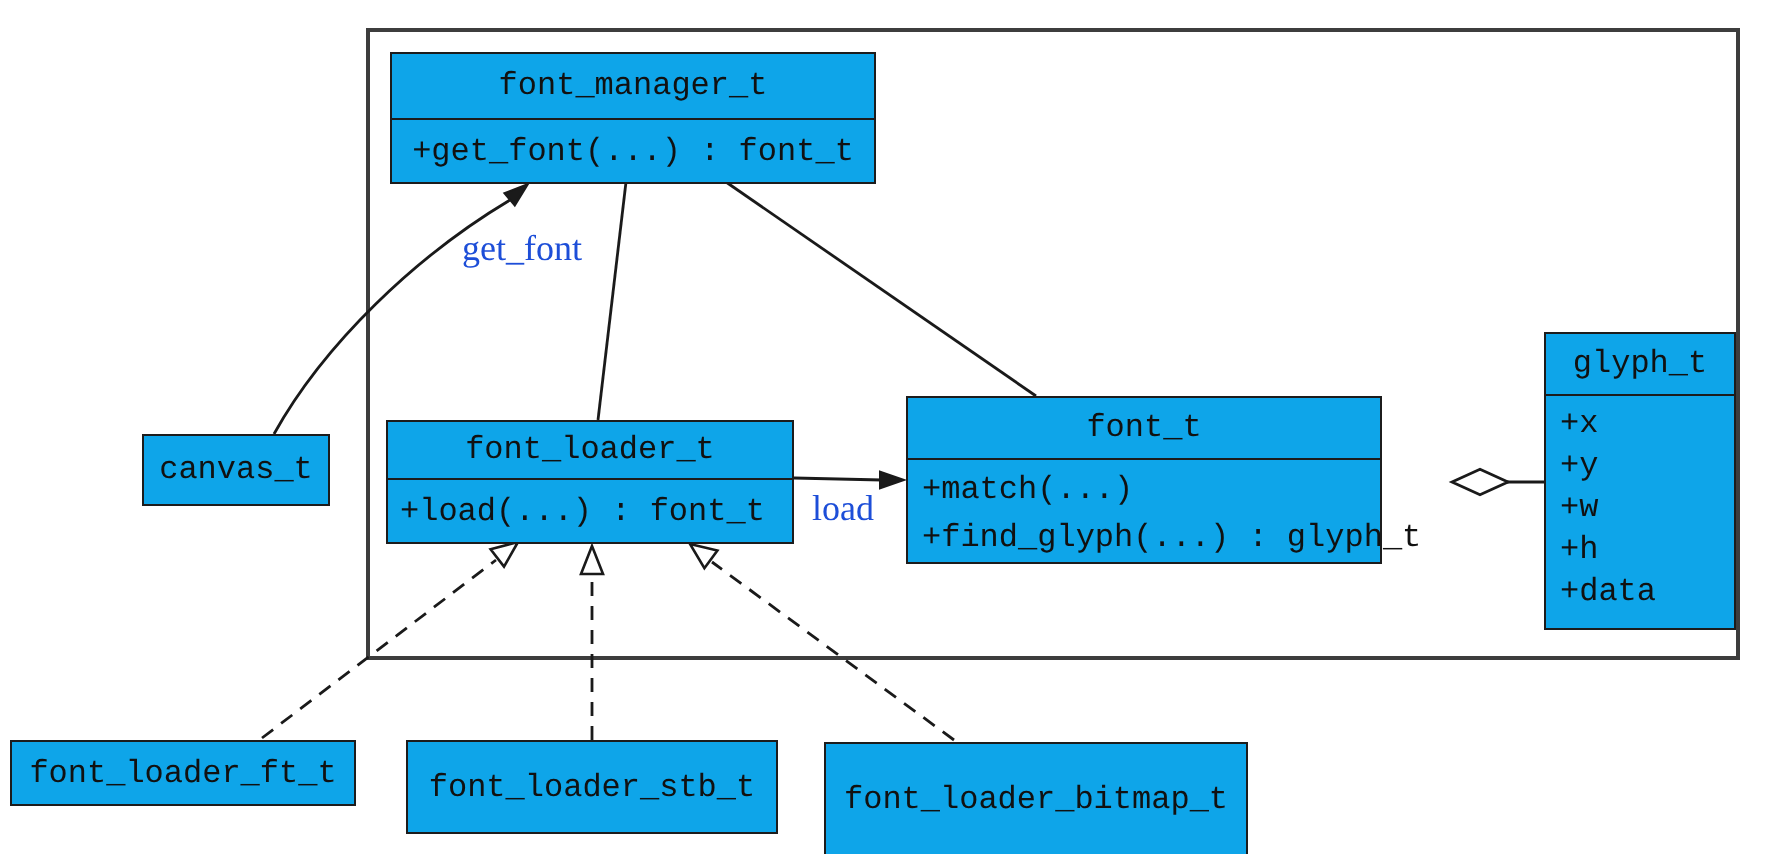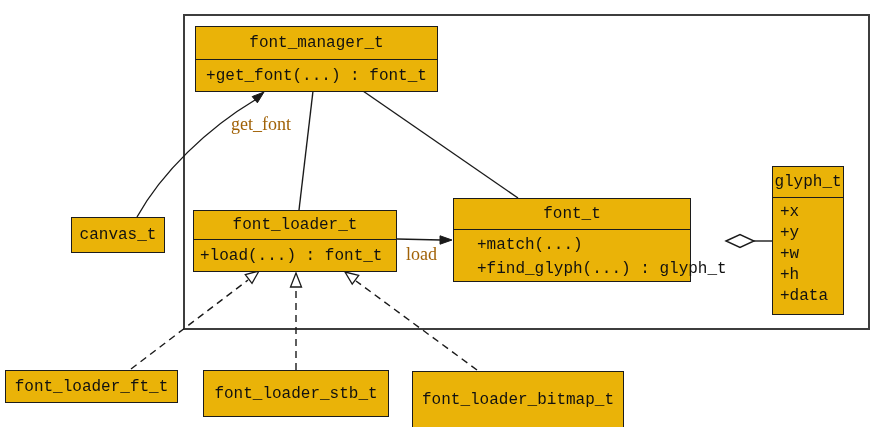--- a/index.html
+++ b/index.html
@@ -6,53 +6,53 @@
   .stage{
     position:relative;width:887px;height:427px;background:#ffffff;overflow:hidden;
     font-family:"Liberation Mono","DejaVu Sans Mono",monospace;color:#111;
   }
   .frame{
     position:absolute;left:183px;top:14px;width:687px;height:316px;
     border:2px solid #3d3d3d;box-sizing:border-box;z-index:0;background:transparent;
   }
   .edges{position:absolute;left:0;top:0;width:887px;height:427px;z-index:1;}
   .uml{
-    position:absolute;background:#eab308;border:1.6px solid #1c1c1c;
+    position:absolute;background:#0ea5e9;border:1.6px solid #1c1c1c;
     box-sizing:border-box;z-index:2;font-size:16px;line-height:1;
   }
   .uml .title{
     display:flex;align-items:center;justify-content:center;
     white-space:nowrap;letter-spacing:0;
   }
   .uml .title.split{border-bottom:1.6px solid #1c1c1c;}
   .uml .members{padding:2px 6px;white-space:nowrap;}
   .uml .members .m{white-space:nowrap;}
   .single .title{width:100%;height:100%;}
   .edge-label{
     position:absolute;z-index:3;font-family:"Liberation Serif","DejaVu Serif",serif;
-    font-size:18px;color:#a16207;white-space:nowrap;
+    font-size:18px;color:#1d4ed8;white-space:nowrap;
   }
 
   
   #n-font-manager{left:195px;top:26px;width:243px;height:66px;}
   #n-font-manager .title{height:32px;}
   #n-font-manager .members .m{line-height:29px;text-align:center;}
 
   #n-canvas{left:71px;top:217px;width:94px;height:36px;}
 
   #n-font-loader{left:193px;top:210px;width:204px;height:62px;}
   #n-font-loader .title{height:28px;}
   #n-font-loader .members .m{line-height:28px;}
 
   #n-font{left:453px;top:198px;width:238px;height:84px;}
   #n-font .title{height:30px;}
   #n-font .members{padding:3px 7px;}
-  #n-font .members .m{line-height:24px;margin-left:16px;}
+  #n-font .members .m{line-height:24px;}
 
-  #n-glyph{left:772px;top:166px;width:72px;height:149px;}
+  #n-glyph{left:772px;top:166px;width:96px;height:149px;}
   #n-glyph .title{height:30px;}
   #n-glyph .members{padding:4px 7px;}
   #n-glyph .members .m{line-height:21px;}
 
   #n-ft{left:5px;top:370px;width:173px;height:33px;}
   #n-stb{left:203px;top:370px;width:186px;height:47px;}
   #n-bitmap{left:412px;top:371px;width:212px;height:58px;}
 
   #lbl-get-font{left:231px;top:114px;}
   #lbl-load{left:406px;top:244px;}

